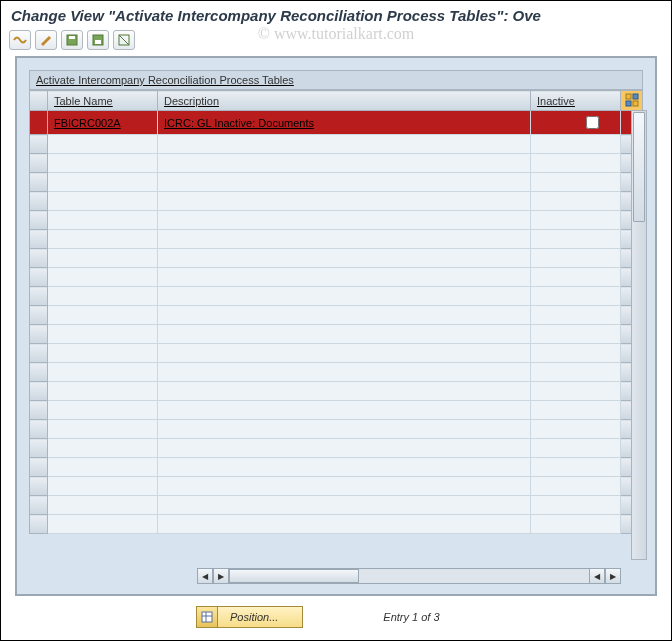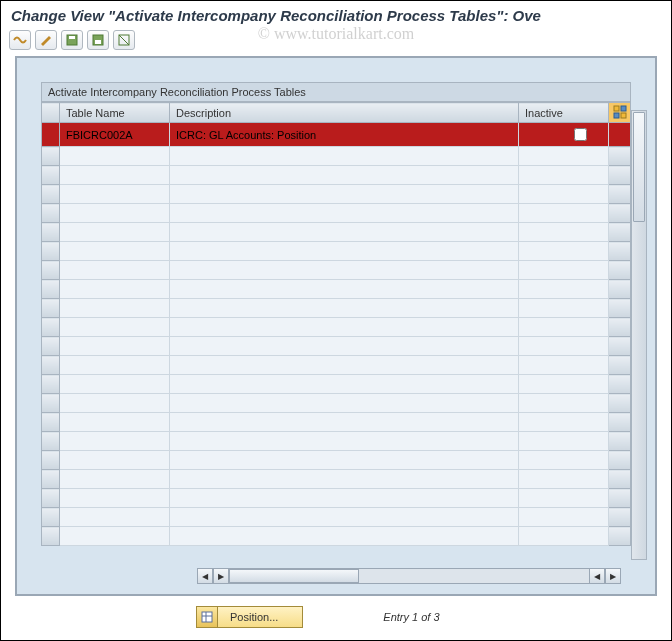--- a/index.html
+++ b/index.html
@@ -52,21 +52,22 @@
     align-items: center;
     justify-content: center;
     font-size: 11px;
   }
   .panel-wrap {
     margin: 0 14px;
     border: 2px solid #9aa7b5;
     background: #d7e4ef;
     height: 540px;
     position: relative;
-    padding: 24px;
+    padding: 12px;
+    text-decoration: underline;
   }
   .panel-title {
     background: #cdd9e4;
     border: 1px solid #a8b4c0;
     padding: 3px 6px;
     color: #333;
   }
   .table-area {
     position: relative;
     margin-top: 0;
@@ -175,20 +176,21 @@
     display:flex;align-items:center;justify-content:center;
     color:#5a6e9a;font-size:10px;
   }
   .pos-btn .lbl {
     border:1px solid #a38b3a;
     border-left:none;
     background: linear-gradient(#fff2c4,#f7dd88);
     padding: 0 24px 0 12px;
     display:flex;align-items:center;
     color:#333;
+    font-style:italic;
   }
   .entry-txt {
     margin-left: 80px;
     color:#333;
     font-style:italic;
   }
   .col-name { width: 110px; }
   .col-desc { width: auto; }
   .col-inact { width: 90px; }
   .col-opt { width: 22px; }
@@ -256,21 +258,21 @@
                 <rect x="1" y="8" width="5" height="5" fill="#5a8cc0" stroke="#2a5a90"></rect>
                 <rect x="8" y="8" width="5" height="5" fill="#f0b838" stroke="#9a7a20"></rect>
               </svg>
           </th>
         </tr>
       </thead>
       <tbody id="tbody">
       <tr class="data">
             <td class="sel"></td>
             <td>FBICRC002A</td>
-            <td>ICRC: GL Accounts: Position</td>
+            <td>ICRC: GL Inactive: Documents</td>
             <td class="inactive"><input type="checkbox" style=""></td>
             <td class="scrollcol"></td>
           </tr>
           <tr>
             <td class="sel"></td>
             <td></td>
             <td></td>
             <td class="inactive"></td>
             <td class="scrollcol"></td>
           </tr>

